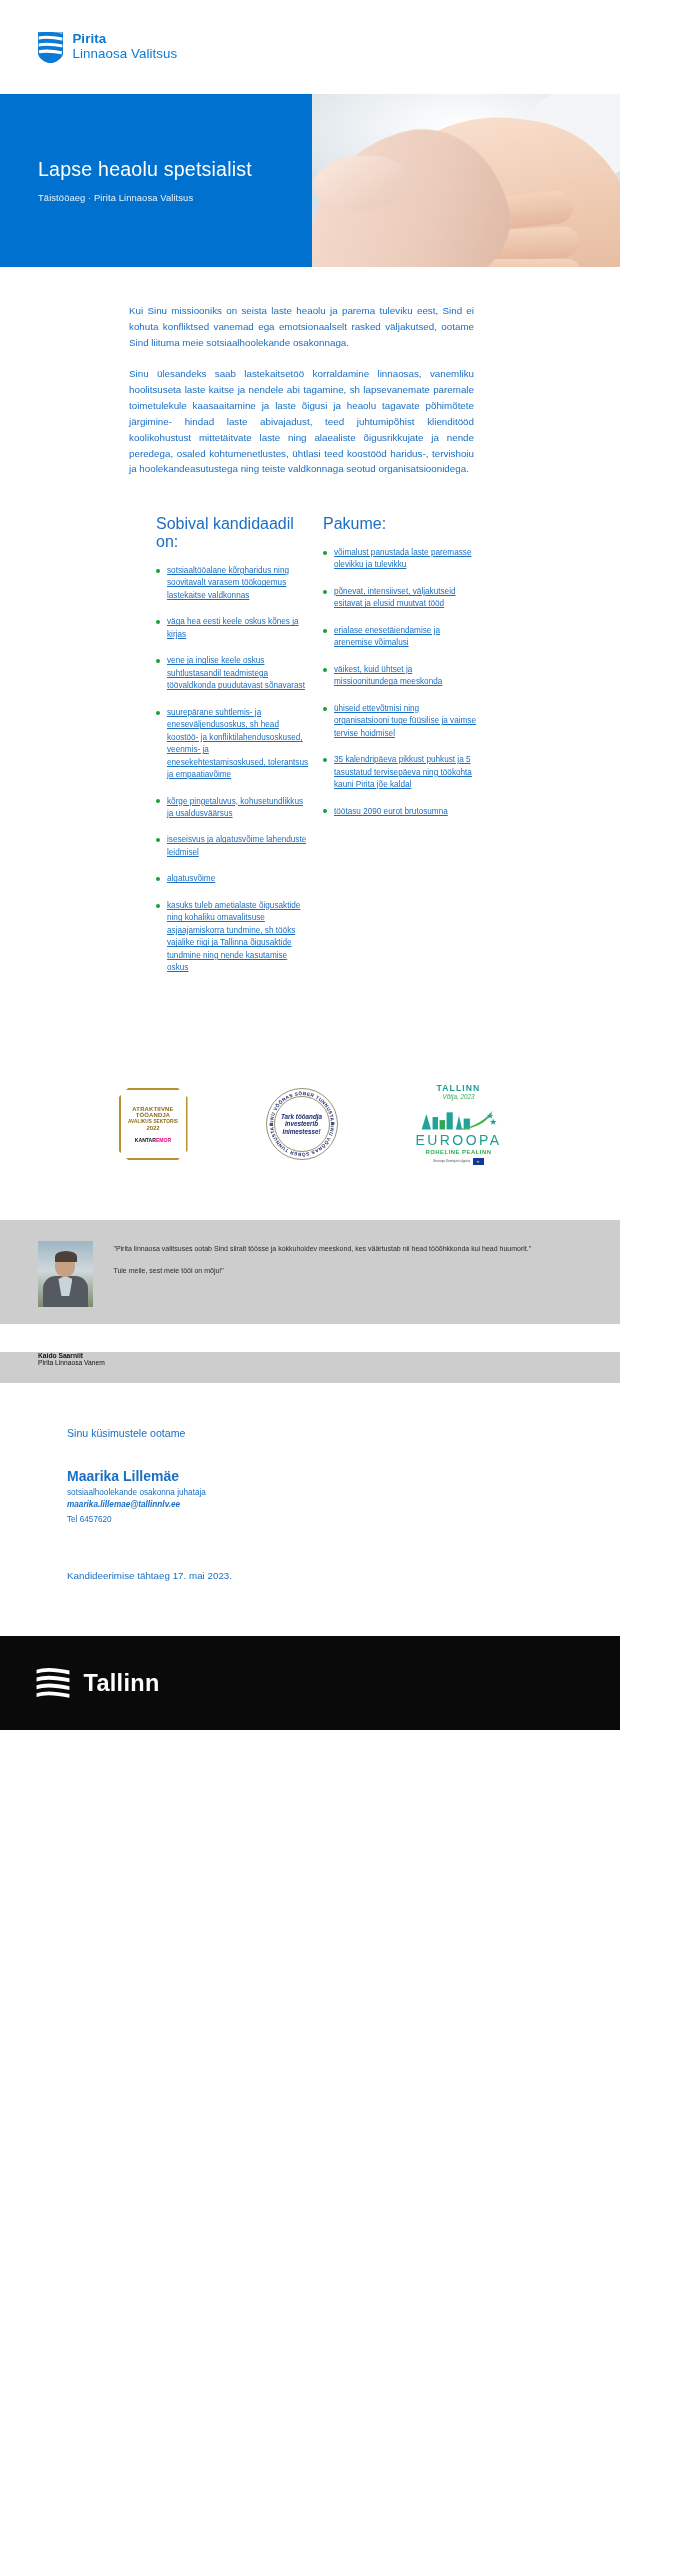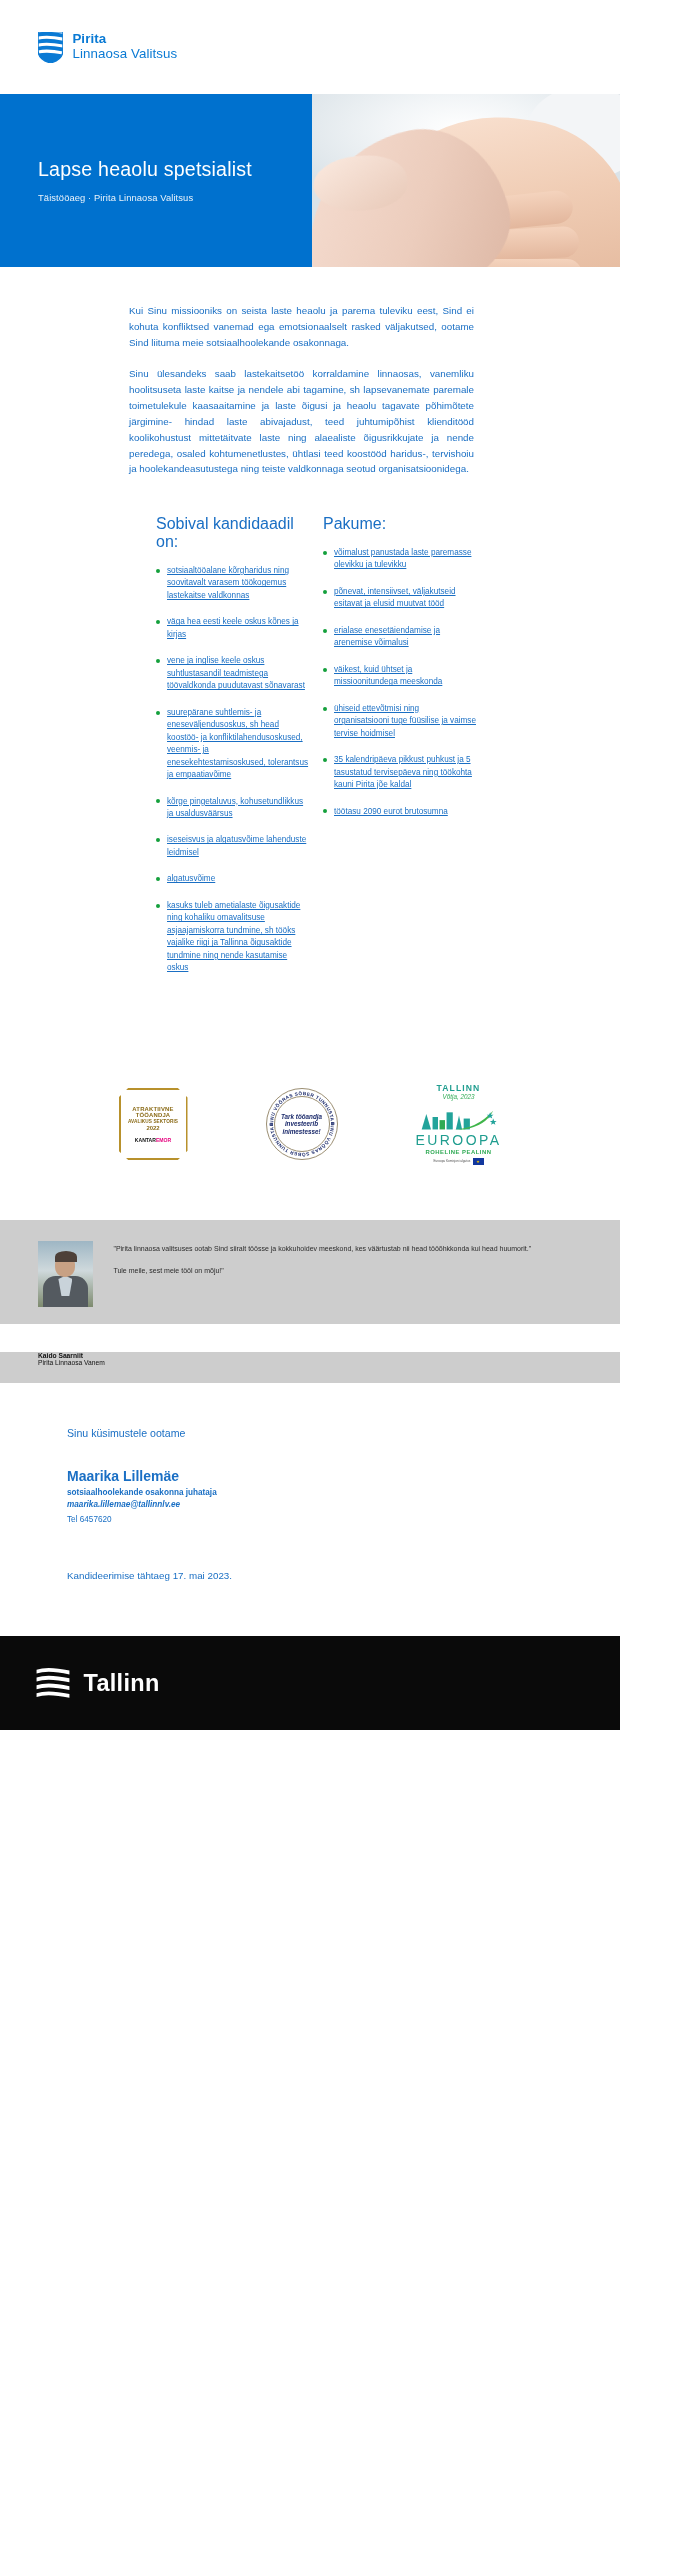--- a/index.html
+++ b/index.html
@@ -117,21 +117,21 @@
   .quote-body{flex:1;padding-top:3.1px;}
   .quote-p{font-size:7px;line-height:1.55;color:#2b2b2b;margin-bottom:11px;max-width:439px;}
   .quote-name{font-size:6.7px;font-weight:bold;color:#111;margin-top:28px;}
   .quote-role{font-size:6.7px;color:#111;}
   .quote-meta{padding:0 38px 17px;background:#cdcdcd;}
 
   
   .contact{padding:44px 38px 55px 67px;}
   .contact-h{font-size:10.6px;color:#1a6fc4;margin-bottom:27px;}
   .contact-name{font-size:14px;font-weight:bold;color:#1a6fc4;line-height:1.5;}
-  .contact-dept{font-size:8.2px;font-weight:bold;color:#1a6fc4;line-height:1.5;}
+  .contact-dept{font-size:8.2px;font-weight:normal;color:#1a6fc4;line-height:1.5;}
   .contact-mail{font-size:8.2px;font-weight:bold;color:#1a6fc4;line-height:1.5;text-decoration:none;display:block;font-style:italic;}
   .contact-tel{font-size:8.2px;color:#1a6fc4;line-height:1.6;margin-top:1.6px;}
   .deadline{font-size:9.8px;color:#1a6fc4;margin-top:44px;}
 
   
   .footer{background:#0a0a0a;height:94px;display:flex;align-items:center;padding-left:35px;gap:12.5px;}
   .footer-mark{width:36px;height:36px;}
   .footer-word{font-size:23.5px;color:#fff;font-weight:bold;letter-spacing:0.3px;}
 </style>
 </head>

